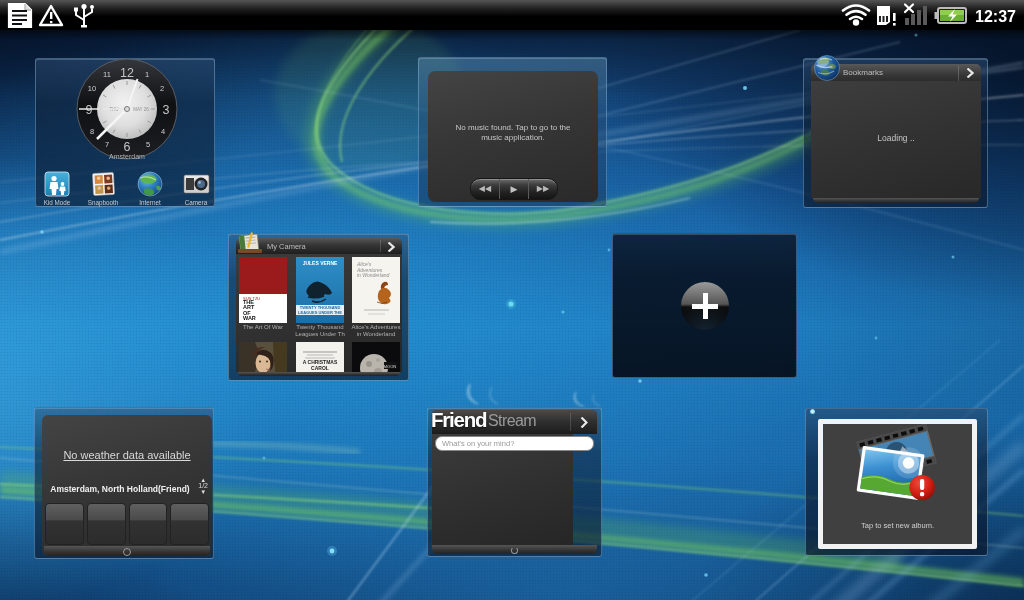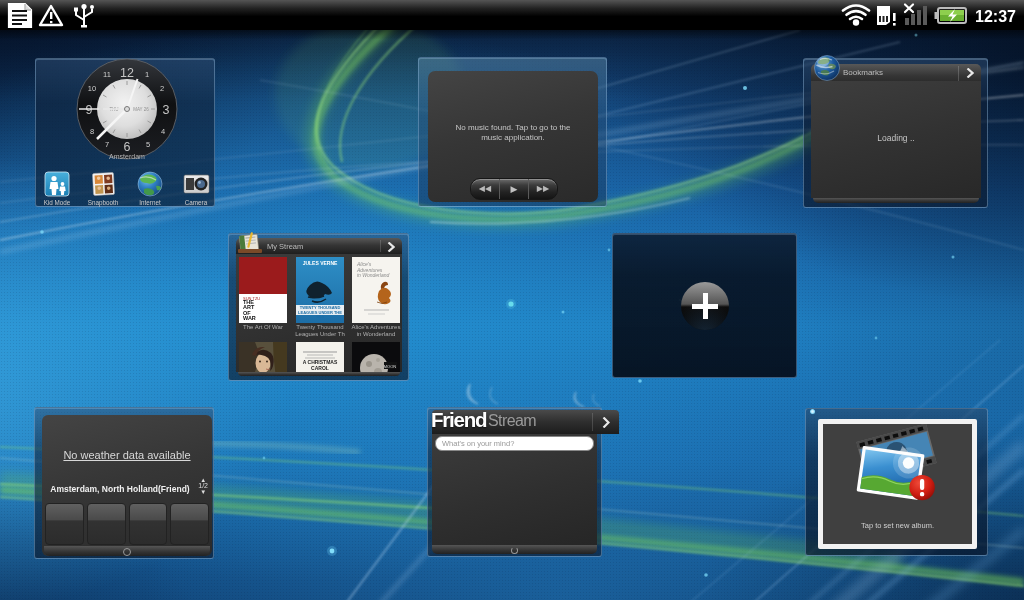--- a/index.html
+++ b/index.html
@@ -324,21 +324,21 @@
     <path d="M 5,18.5 q 8,3.5 16,-1.5" stroke="rgba(255,255,255,0.4)" stroke-width="1.2" fill="none"></path>
     <path d="M 7,5.5 q 6,-2.5 12,0.5" stroke="rgba(255,255,255,0.5)" stroke-width="1.1" fill="none"></path>
     <ellipse cx="10" cy="8" rx="6" ry="4.5" fill="rgba(255,255,255,0.28)"></ellipse>
     <circle cx="14" cy="14" r="12.5" fill="none" stroke="rgba(160,195,225,0.55)" stroke-width="0.8"></circle>
   </svg>
 </div>
 
 <div class="w panel" style="left:228px;top:233px;width:181px;height:148px;"></div>
 <div class="w" style="left:236px;top:238px;width:166px;height:138px;">
   <div class="hdr" style="left:0;top:0;width:166px;height:16px;">
-    <div style="position:absolute;left:31px;top:4px;color:#bdbdbd;font-size:7.5px;">My Stream</div>
+    <div style="position:absolute;left:31px;top:4px;color:#bdbdbd;font-size:7.5px;">My Camera</div>
     <div style="position:absolute;right:21px;top:2px;bottom:2px;width:1px;background:rgba(255,255,255,0.16);"></div>
     <svg class="arrow" style="right:7px;top:3.5px;" width="8" height="10" viewBox="0 0 8 10">
         <path d="M 1.5,0.5 L 6.5,5 L 1.5,9.5" stroke="#e8e8e8" stroke-width="2.2" fill="none"></path>
       </svg>
   </div>
   <svg style="position:absolute;left:1px;top:-7px;" width="27" height="24" viewBox="0 0 27 24">
     <g transform="rotate(-6 13 12)">
       <rect x="3" y="4" width="18" height="16" rx="1" fill="#e8e4d8" stroke="#8a8474" stroke-width="0.6"></rect>
       <rect x="3" y="4" width="5" height="16" fill="#4a7a3a"></rect>
       <rect x="9" y="6" width="10" height="1.2" fill="#aaa"></rect>
@@ -436,29 +436,29 @@
     <div style="flex:1;border-radius:4px;background:linear-gradient(180deg,#606060,#4a4a4a 40%,#323232 42%,#2c2c2c);border:1px solid #222;"></div>
     <div style="flex:1;border-radius:4px;background:linear-gradient(180deg,#606060,#4a4a4a 40%,#323232 42%,#2c2c2c);border:1px solid #222;"></div>
   </div>
   <div class="ftr" style="left:2px;top:131px;width:166px;height:10px;border-radius:0 0 6px 6px;">
     <div style="position:absolute;left:79px;top:2px;width:6px;height:6px;border:1.5px solid #999;border-radius:50%;"></div>
   </div>
 </div>
 
 <div class="w panel" style="left:427px;top:407px;width:175px;height:150px;"></div>
 <div class="w" style="left:432px;top:410px;width:165px;height:144px;">
-  <div style="position:absolute;left:0;top:0;width:187px;height:24px;background:linear-gradient(180deg,#4a4a4a,#2e2e2e 50%,#1c1c1c);border-radius:4px 4px 0 0;">
+  <div style="position:absolute;left:0;top:0;width:165px;height:24px;background:linear-gradient(180deg,#4a4a4a,#2e2e2e 50%,#1c1c1c);border-radius:4px 4px 0 0;">
     <span style="position:absolute;left:-1px;top:-2px;color:#fff;font-weight:bold;font-size:20.5px;letter-spacing:-1.2px;text-shadow:0 1px 2px rgba(0,0,0,0.6);">Friend</span>
     <span style="position:absolute;left:56px;top:2px;color:#9a9a9a;font-size:16px;letter-spacing:-0.6px;">Stream</span>
     <div style="position:absolute;right:26px;top:3px;bottom:3px;width:1px;background:rgba(255,255,255,0.15);"></div>
     <svg class="arrow" style="right:9px;top:7px;" width="8" height="11" viewBox="0 0 8 11">
         <path d="M 1.5,0.5 L 6.5,5.5 L 1.5,10.5" stroke="#e8e8e8" stroke-width="2.2" fill="none"></path>
       </svg>
   </div>
-  <div style="position:absolute;left:0;top:24px;width:165px;height:111px;background:linear-gradient(165deg,#3c3c3c,#2f2f2f 55%,#262626);">
+  <div style="position:absolute;left:0;top:24px;width:141px;height:111px;background:linear-gradient(165deg,#3c3c3c,#2f2f2f 55%,#262626);">
     <div style="position:absolute;left:3px;top:2px;width:157px;height:13px;background:#fff;border-radius:7px;border:1px solid #888;">
       <span style="position:absolute;left:6px;top:2px;color:#999;font-size:7.5px;">What's on your mind?</span>
     </div>
   </div>
   <div class="ftr" style="left:0px;top:135px;width:165px;height:9px;">
     <div style="position:absolute;left:79px;top:1.5px;width:5px;height:5px;border:1.5px solid #999;border-radius:50%;border-top-color:transparent;"></div>
   </div>
 </div>
 
 <div style="position:absolute;left:810px;top:409px;width:5px;height:5px;border-radius:50%;background:radial-gradient(circle,#d8f4ff 20%,#7fd4f8 60%,rgba(90,190,240,0));z-index:5;"></div>

